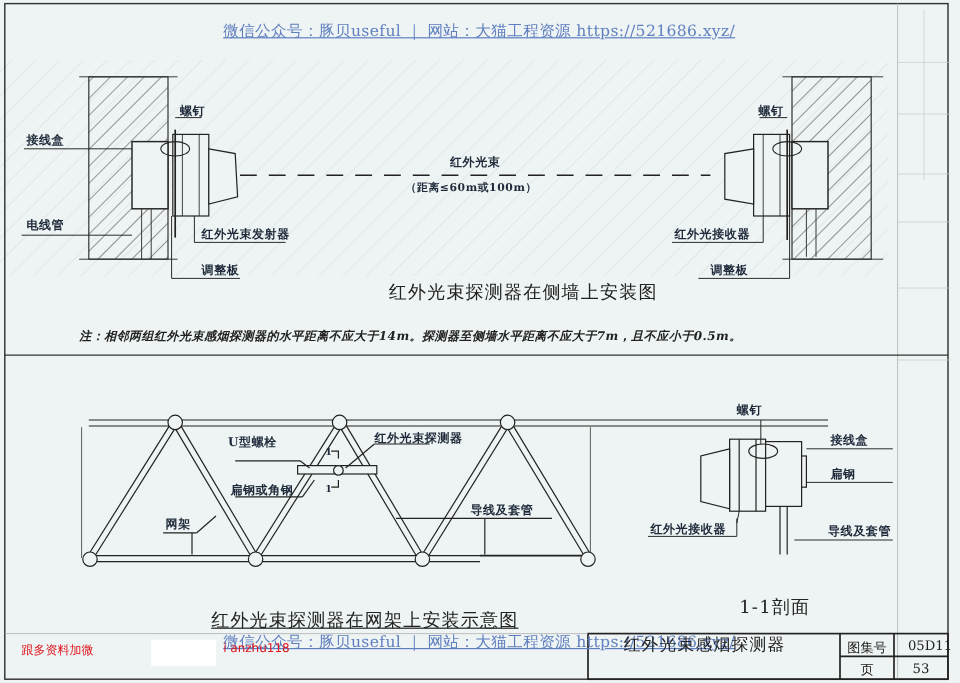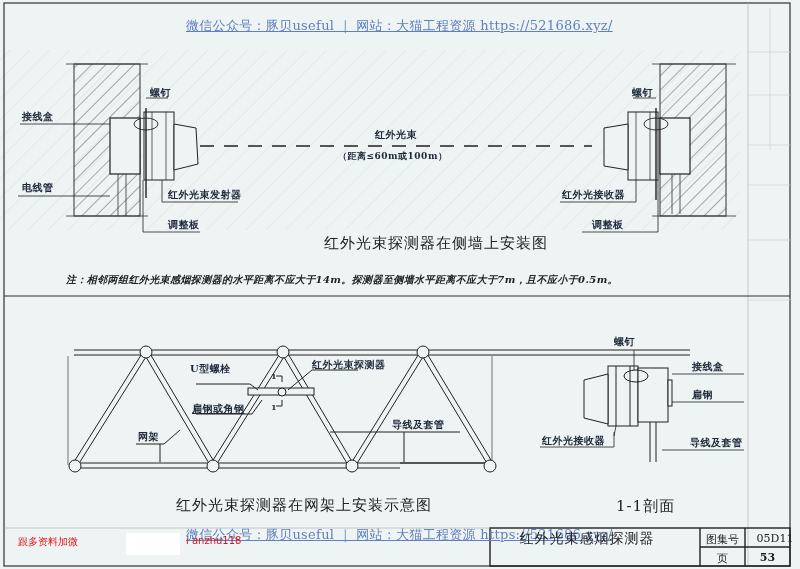--- a/index.html
+++ b/index.html
@@ -188,37 +188,37 @@
   <div class="lbl" style="left:562px;top:188px;">红外光接收器</div>
   <div class="lbl" style="left:592px;top:218px;">调整板</div>
 
   <div class="ttl" style="left:304px;top:234px;margin-left:20px;">红外光束探测器在侧墙上安装图</div>
   <div class="note" style="left:66px;top:273px;font-style:italic;">注：相邻两组红外光束感烟探测器的水平距离不应大于14m。探测器至侧墙水平距离不应大于7m，且不应小于0.5m。</div>
 
   <div class="lbl" style="left:190px;top:362px;">U型螺栓</div>
   <div class="lbl" style="left:312px;top:358px;">红外光束探测器</div>
   <div class="lbl" style="left:271px;top:371px;font-size:8px;">1</div>
   <div class="lbl" style="left:271px;top:402px;font-size:8px;">1</div>
-  <div class="lbl" style="left:192px;top:402px;text-decoration:underline;">扁钢或角钢</div>
+  <div class="lbl" style="left:192px;top:402px;">扁钢或角钢</div>
   <div class="lbl" style="left:138px;top:430px;">网架</div>
   <div class="lbl" style="left:392px;top:418px;">导线及套管</div>
-  <div class="ttl" style="left:176px;top:496px;">红外光束探测器在网架上安装示意图</div>
+  <div class="ttl" style="left:176px;top:508px;text-decoration:underline;">红外光束探测器在网架上安装示意图</div>
 
   <div class="lbl" style="left:614px;top:335px;">螺钉</div>
   <div class="lbl" style="left:692px;top:360px;">接线盒</div>
   <div class="lbl" style="left:692px;top:388px;">扁钢</div>
   <div class="lbl" style="left:690px;top:436px;">导线及套管</div>
   <div class="lbl" style="left:542px;top:434px;">红外光接收器</div>
   <div class="ttl" style="left:616px;top:497px;">1-1剖面</div>
 
   <div class="tb-title" style="left:490px;top:529px;width:194px;">
     <div>红外光束感烟探测器</div>
   </div>
   <div class="tb-cell" style="left:700px;top:532px;width:45px;">图集号</div>
   <div class="tb-cell" style="left:745px;top:532px;width:60px;">05D11</div>
   <div class="tb-cell" style="left:700px;top:551px;width:45px;">页</div>
-  <div class="tb-cell" style="left:745px;top:551px;width:45px;font-weight:bold;">53</div>
+  <div class="tb-cell" style="left:745px;top:551px;width:45px;">53</div>
 
   <div class="promo" style="left:18px;top:535px;">跟多资料加微</div>
   <div class="whitebox" style="left:126px;top:533px;width:54px;height:22px;"></div>
   <div class="promo" style="left:186px;top:535px;">i anzhu118</div>
 
 </div>
 
 </body></html>

